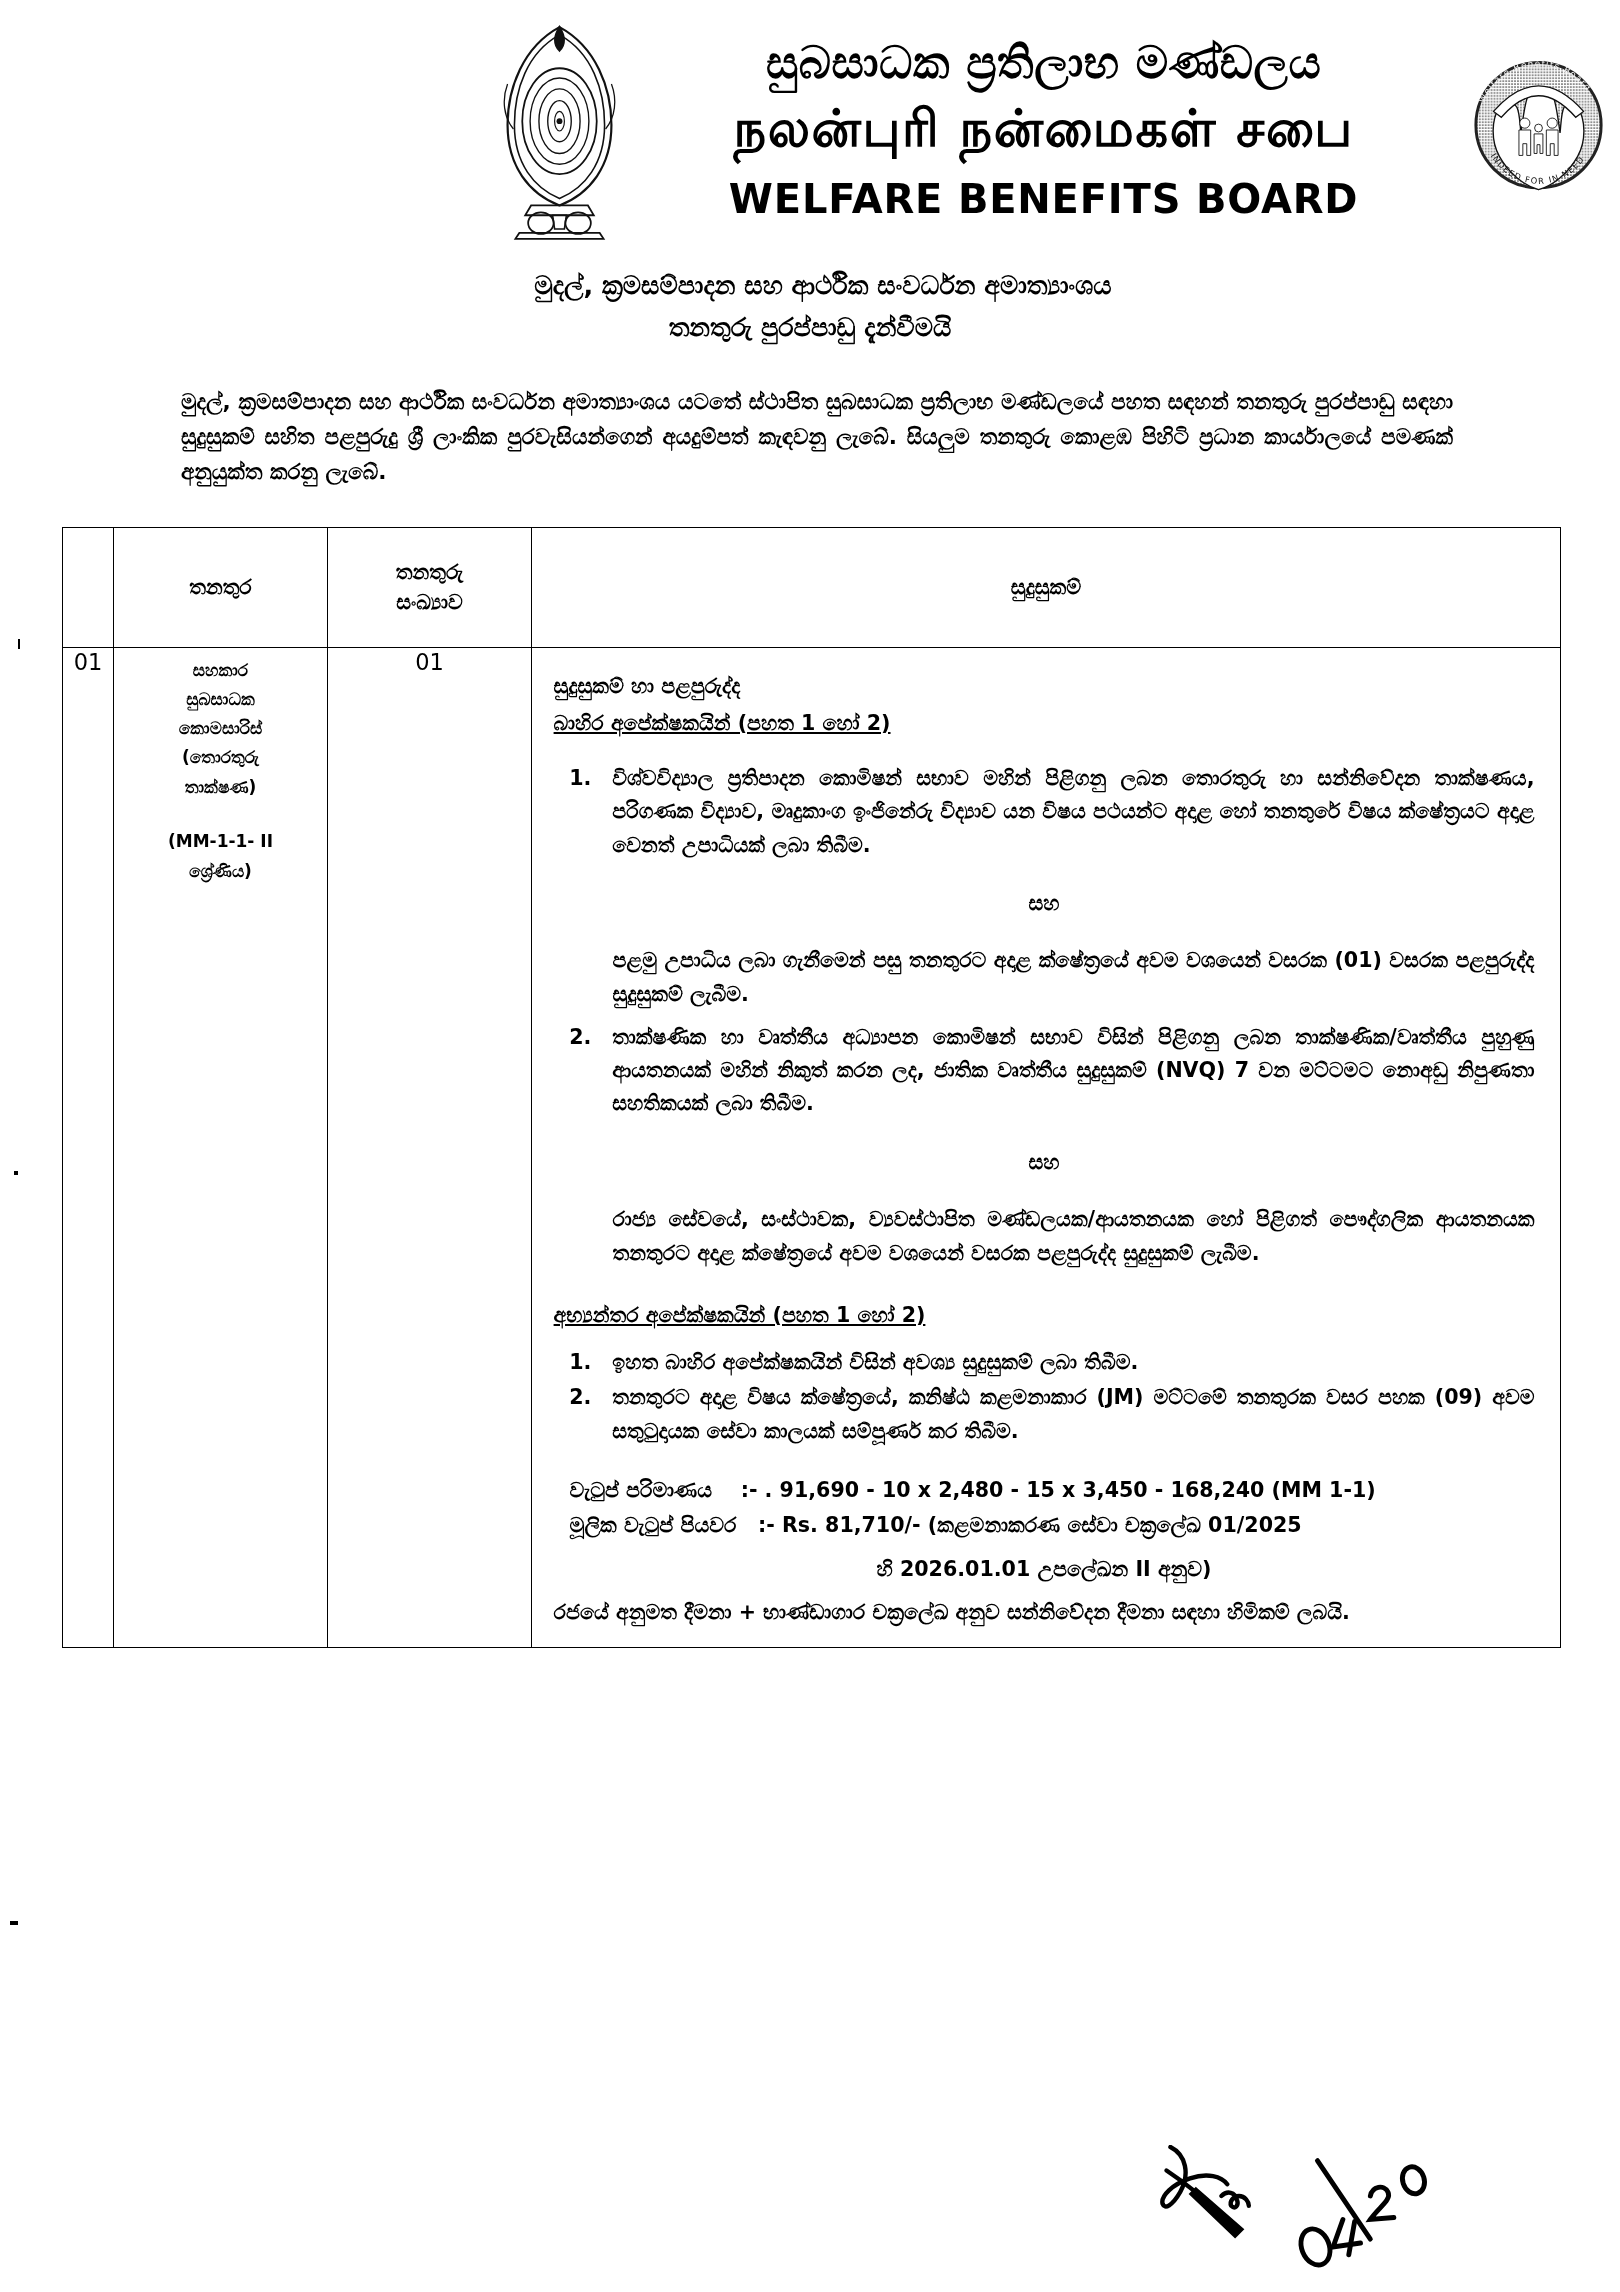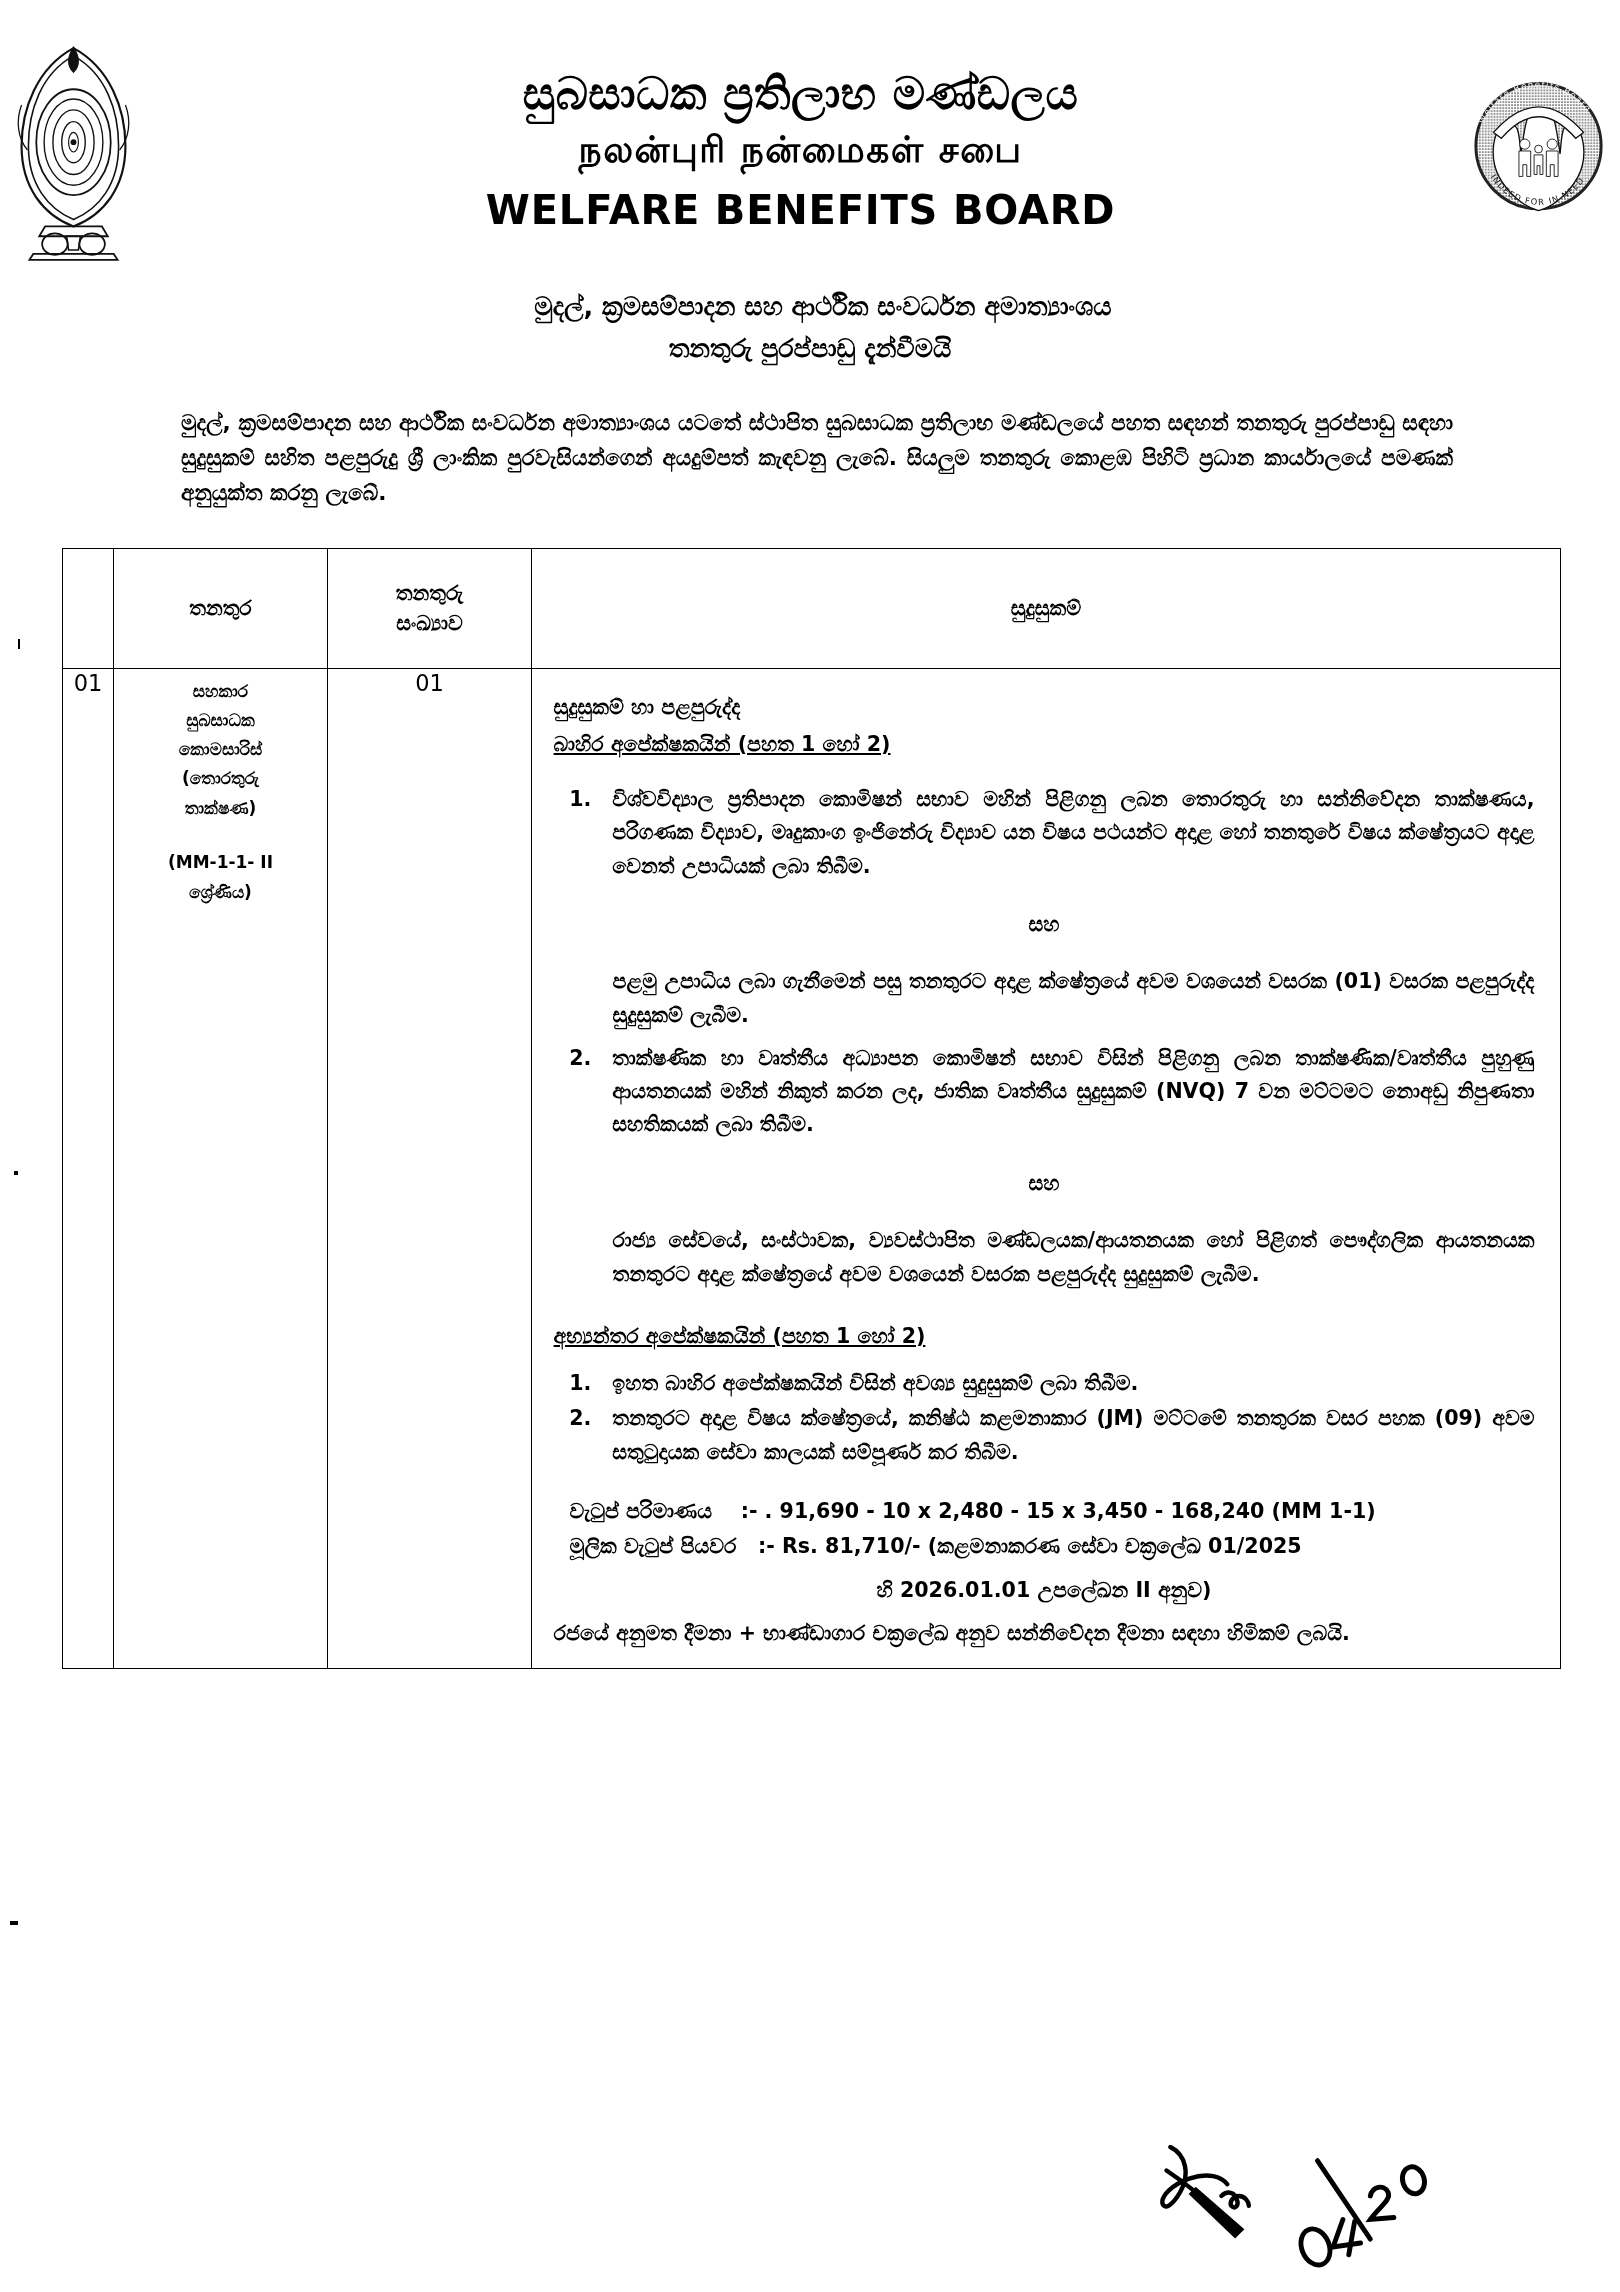--- a/index.html
+++ b/index.html
@@ -8,33 +8,33 @@
     background:#ffffff;
     font-family:"DejaVu Sans","Liberation Sans",sans-serif;
     color:#000;
     position:relative;
     overflow:hidden;
   }
   .page{position:relative;width:1620px;height:2293px;box-sizing:border-box;}
 
   
   .header{
-    display:flex;align-items:center;justify-content:space-between;
-    padding-top:40px;
+    display:flex;align-items:center;justify-content:flex-end;
+    padding-top:19px;
     gap:0px;
   }
   .emblem{width:147px;height:221px;flex:0 0 147px;position:relative;margin-right:23.5px;}
   .emblem svg{display:block;width:100%;height:100%;}
 
   .title-block{text-align:center;width:774px;}
   .t-sinhala{
     font-size:45px;line-height:1.18;font-weight:700;letter-spacing:0.5px;
   }
   .t-tamil{
-    font-size:36px;line-height:1.35;font-weight:600;letter-spacing:1.5px;
+    font-size:51px;line-height:1.35;font-weight:600;letter-spacing:1.5px;
     margin-top:5.9px;
   }
   .t-english{
     font-size:40px;line-height:1.2;font-weight:800;letter-spacing:0.8px;
     margin-top:11.8px;
   }
 
   .wbb-logo{width:162px;height:181px;flex:0 0 162px;margin-left:27.4px;position:relative;}
   .wbb-logo svg{display:block;width:100%;height:100%;}
 

